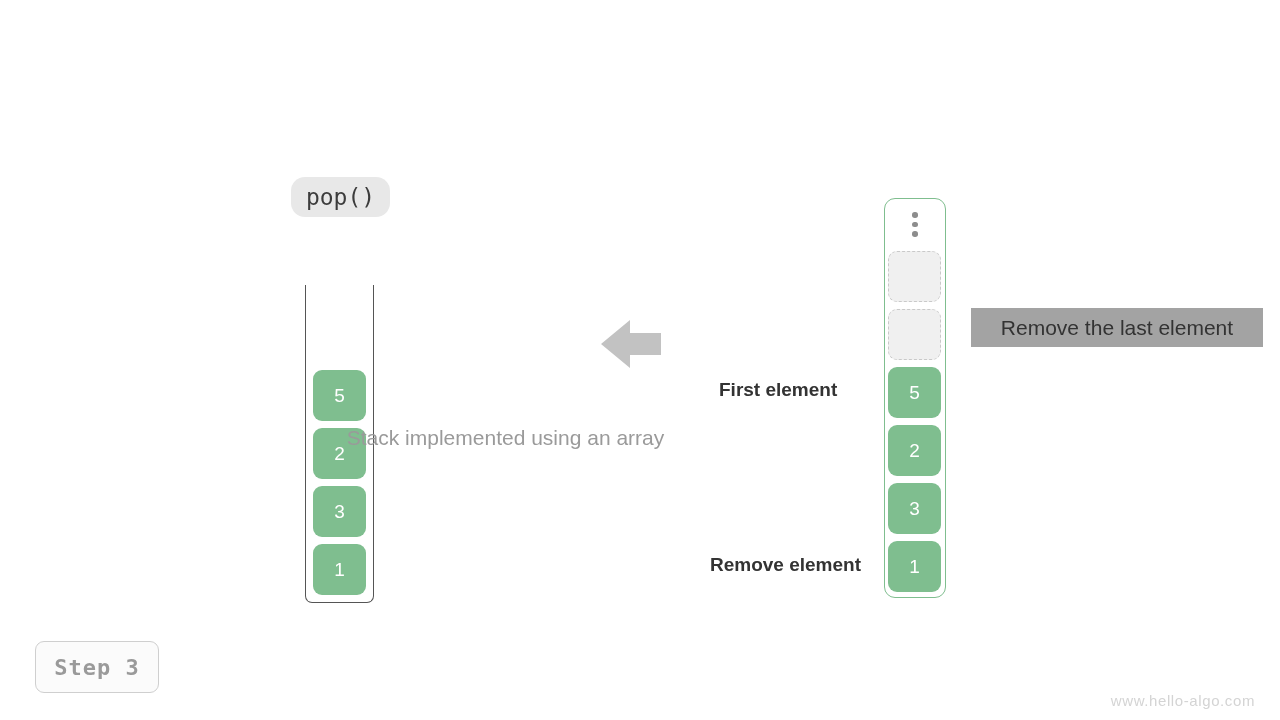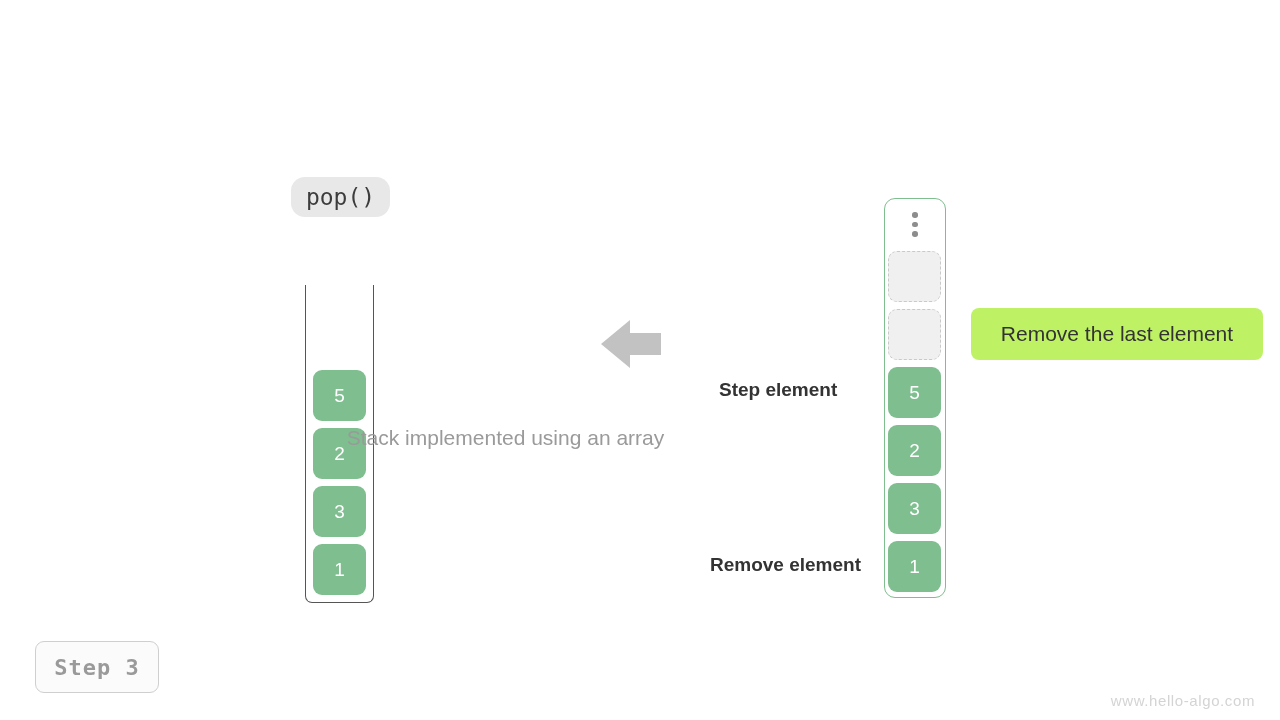--- a/index.html
+++ b/index.html
@@ -166,23 +166,23 @@
   }
   .ptr-last  { left: 719px; top: 379px; }
   .ptr-first { left: 710px; top: 554px; }
 
   
   .callout {
     position: absolute;
     left: 971px;
     top: 308px;
     width: 292px;
-    height: 52px;
-    background: #bef264;
-    border-radius: 8px;
+    height: 39px;
+    background: #a3a3a3;
+    border-radius: 0;
     display: flex;
     align-items: center;
     justify-content: center;
     font-size: 21px;
     color: #333333;
     white-space: nowrap;
   }
 
   
   .step-badge {
@@ -236,21 +236,21 @@
   <div class="arrow">
     <svg width="60" height="52" viewBox="0 0 60 52" xmlns="http://www.w3.org/2000/svg">
       <path d="M0 26 L29 2 L29 15 L60 15 L60 37 L29 37 L29 50 Z" fill="#c2c2c2"></path>
     </svg>
   </div>
 
   <div class="caption">
     <span>Stack implemented using an array</span>
   </div>
 
-  <div class="ptr-label ptr-last">Step element</div>
+  <div class="ptr-label ptr-last">First element</div>
   <div class="ptr-label ptr-first">Remove element</div>
 
   <div class="array-wrap">
     <div class="array-frame"></div>
     <div class="dots">
       <i></i>
       <i></i>
       <i></i>
     </div>
     <div class="array-cells">

